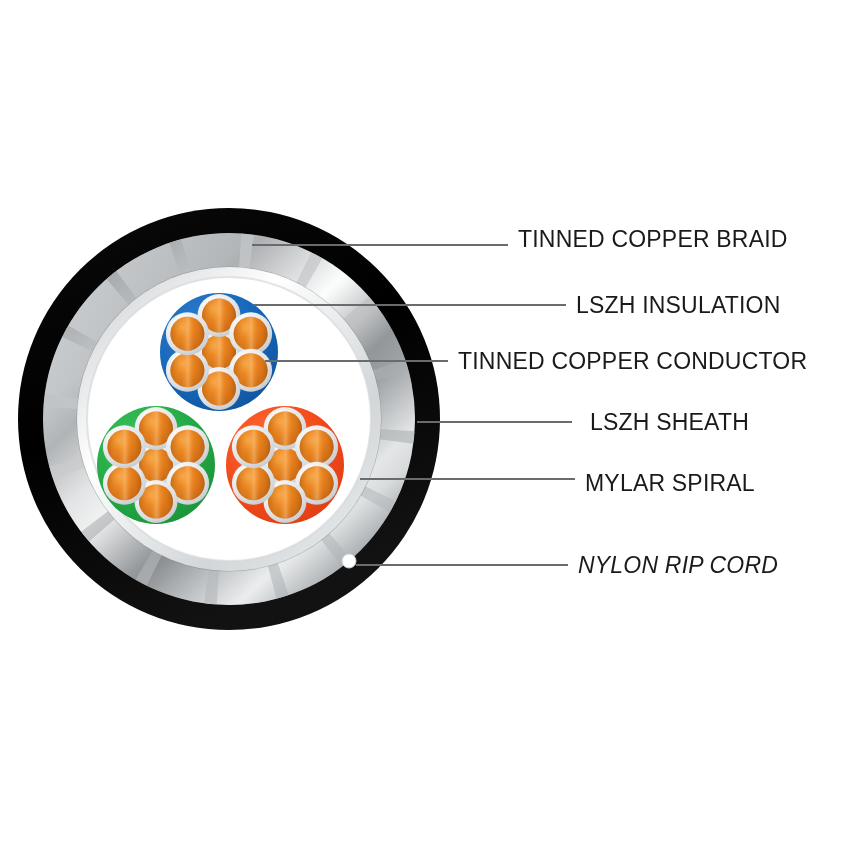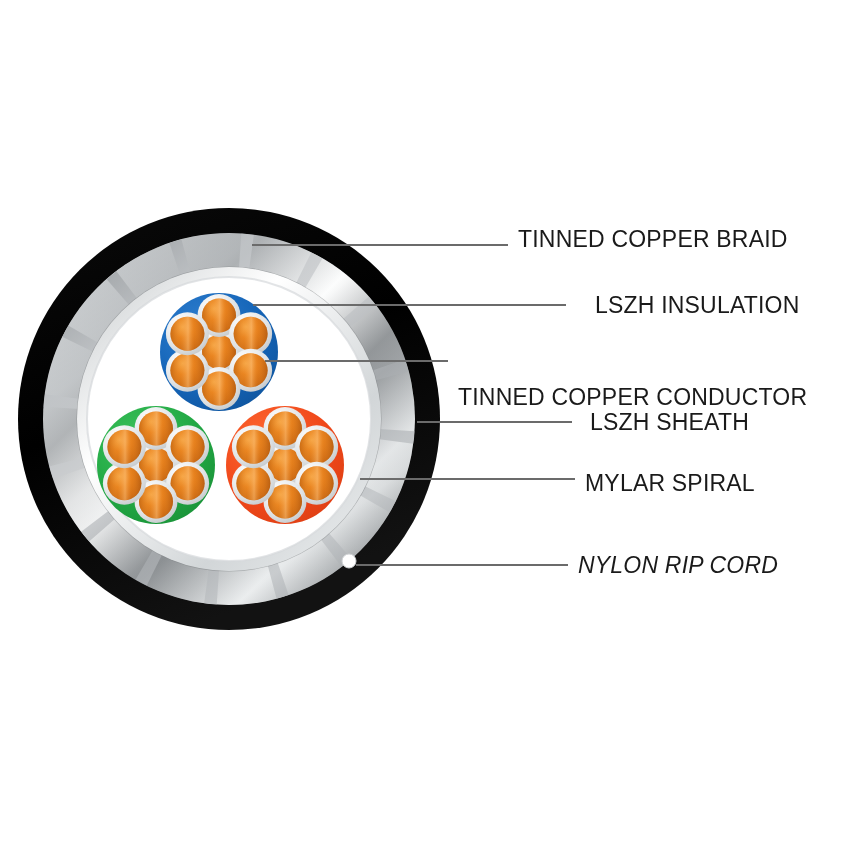--- a/index.html
+++ b/index.html
@@ -230,20 +230,20 @@
         <line x1="253" y1="305" x2="566" y2="305" stroke="#6b6b6b" stroke-width="2"></line>
         <line x1="265" y1="361" x2="448" y2="361" stroke="#6b6b6b" stroke-width="2"></line>
         <line x1="417" y1="422" x2="572" y2="422" stroke="#6b6b6b" stroke-width="2"></line>
         <line x1="360" y1="479" x2="575" y2="479" stroke="#6b6b6b" stroke-width="2"></line>
         <line x1="356" y1="565" x2="568" y2="565" stroke="#6b6b6b" stroke-width="2"></line>
       </g>
   </svg>
 
   <div id="labels">
       <div class="callout-label" style="left: 518px; top: 228px;">TINNED COPPER BRAID</div>
-      <div class="callout-label" style="left: 576px; top: 294px; margin-left: 19px;">LSZH INSULATION</div>
-      <div class="callout-label" style="left: 458px; top: 350px; margin-top: 36px;">TINNED COPPER CONDUCTOR</div>
+      <div class="callout-label" style="left: 576px; top: 294px;">LSZH INSULATION</div>
+      <div class="callout-label" style="left: 458px; top: 350px;">TINNED COPPER CONDUCTOR</div>
       <div class="callout-label" style="left: 582px; top: 411px; margin-left: 8px;">LSZH SHEATH</div>
       <div class="callout-label" style="left: 585px; top: 472px;">MYLAR SPIRAL</div>
       <div class="callout-label" style="left: 578px; top: 554px; font-style: italic;">NYLON RIP CORD</div>
     </div>
 
 </div>
 
 </body></html>

